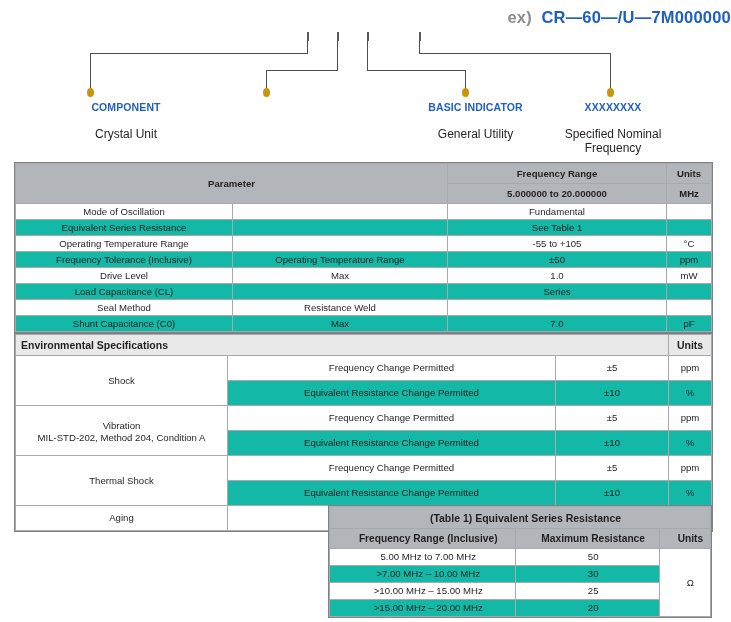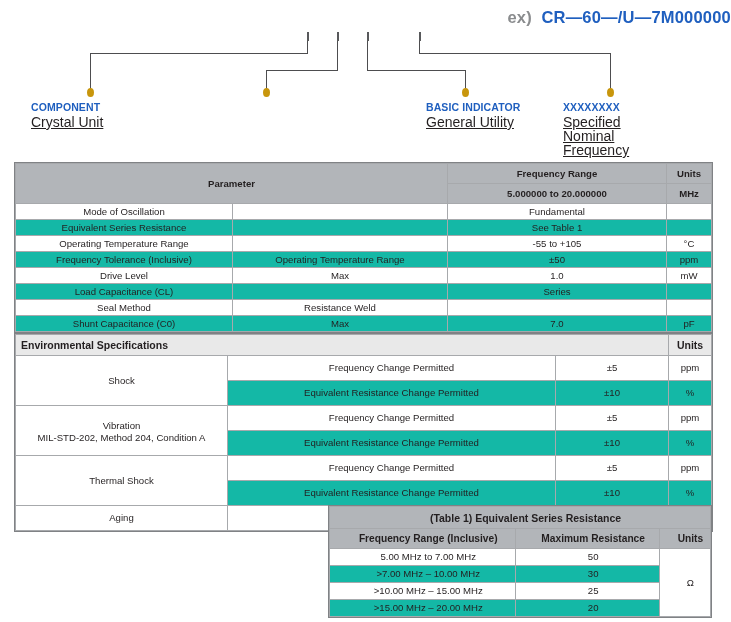--- a/index.html
+++ b/index.html
@@ -62,34 +62,34 @@
     position: absolute;
     width: 7px;
     height: 9px;
     background: #c8960c;
     border-radius: 50%;
   }
 
   .callout {
     position: absolute;
     top: 101px;
+    text-align: center;
   }
   .callout .co-title {
     font-size: 10.5px;
     font-weight: bold;
     color: #1f5fbf;
     letter-spacing: .1px;
     line-height: 13px;
   }
   .callout .co-sub {
-    font-size: 14px;
+    font-size: 12px;
     color: #231f20;
     line-height: 14px;
-    margin-top: 1px;
-    text-decoration: underline;
+    margin-top: 13px;
   }
 
   
   table {
     border-collapse: collapse;
     table-layout: fixed;
     font-size: 9.6px;
     color: #231f20;
     background: #ffffff;
   }
@@ -173,21 +173,21 @@
   <div class="dot" style="left:263px; top:88px;"></div>
   <div class="dot" style="left:462px; top:88px;"></div>
   <div class="dot" style="left:607px; top:88px;"></div>
 
   <div class="callout" style="left:31px; width:190px;">
     <div class="co-title">COMPONENT</div>
     <div class="co-sub">Crystal Unit</div>
   </div>
   <div class="callout" style="left:233px; width:170px;">
   </div>
-  <div class="callout" style="left:426px; width:145px;">
+  <div class="callout" style="left:403px; width:145px;">
     <div class="co-title">BASIC INDICATOR</div>
     <div class="co-sub">General Utility</div>
   </div>
   <div class="callout" style="left:563px; width:100px;">
     <div class="co-title">XXXXXXXX</div>
     <div class="co-sub">Specified Nominal Frequency</div>
   </div>
 </div>
 
 <div class="tbl-wrap" id="tbl-main">

